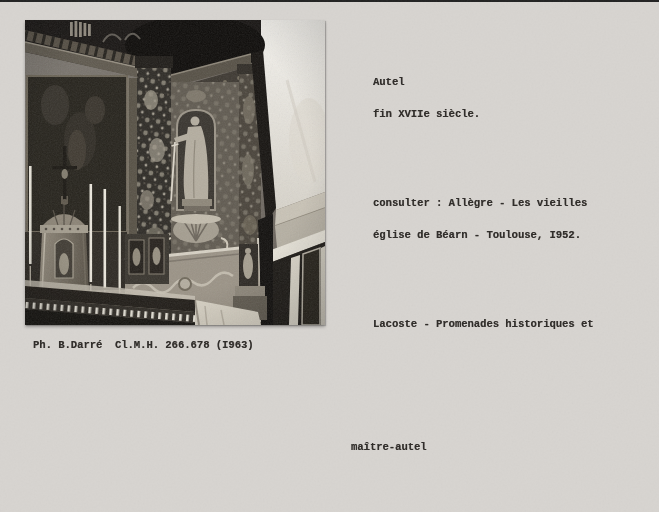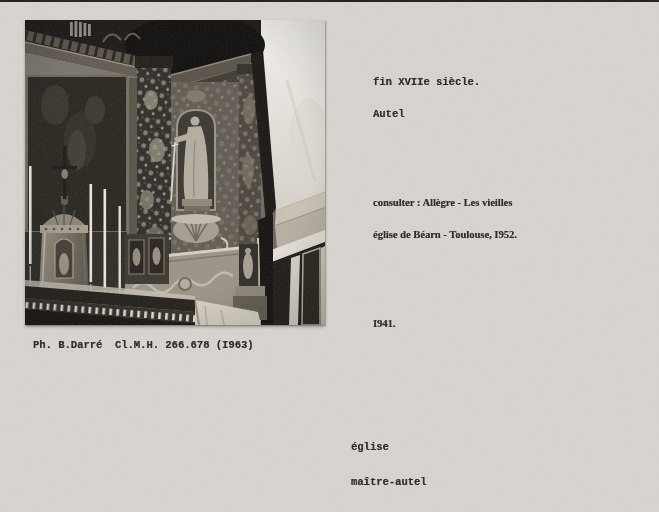--- a/index.html
+++ b/index.html
@@ -18,21 +18,21 @@
     box-shadow:0 2px 3px rgba(0,0,0,.28),1px 1px 1px rgba(0,0,0,.18);
   }
   .photo svg{display:block;}
   .type{
     font-size:10.5px;line-height:10.9px;font-weight:700;color:#2d2a27;
     white-space:pre;letter-spacing:0;
     text-shadow:.3px .3px .35px rgba(45,40,35,.55);
   }
   .right-notes{position:absolute;left:373px;top:33px;}
   .right-notes .para{margin:0 0 0 0;}
-  .right-notes .para + .para{margin-top:12px;font-family:Liberation Serif, serif;}
+  .right-notes .para + .para{margin-top:12px;}
   .credit{position:absolute;left:33px;top:340px;font-family:Liberation Mono, monospace;}
   .location{position:absolute;left:329px;top:419px;line-height:11.5px;}
   .location .ind{padding-left:22px;}
   .card-grain{
     position:absolute;left:0;top:0;width:659px;height:512px;
     pointer-events:none;opacity:.05;
   }
 </style>
 </head>
 <body>
@@ -253,36 +253,35 @@
     <path d="M170,280 L174,305" stroke="#6e675c" stroke-width="2" opacity=".6" fill="none"></path>
   </g>
 
   <rect width="300" height="305" fill="url(#vig)"></rect>
   <rect width="300" height="305" filter="url(#grainF)" opacity=".12"></rect>
 </svg>
 </figure>
 
 <div class="right-notes type">
   <div class="para">
+    <div>Autel</div>
     <div>fin XVIIe siècle.</div>
-    <div>Autel</div>
   </div>
   <div class="para">
     <div>consulter : Allègre - Les vieilles</div>
     <div>église de Béarn - Toulouse, I952.</div>
   </div>
   <div class="para">
-    <div>I941.</div>
+    <div>Lacoste - Promenades historiques et</div>
   </div>
 </div>
 
 <div class="credit type">Ph. B.Darré  Cl.M.H. 266.678 (I963)</div>
 
 <div class="location type">
-  <div class="ind">église</div>
   <div class="ind">maître-autel</div>
   
 </div>
 
 <svg class="card-grain">
   <defs>
     <filter id="paperF">
       <feTurbulence type="fractalNoise" baseFrequency="0.55" numOctaves="2" stitchTiles="stitch"></feTurbulence>
       <feColorMatrix type="saturate" values="0"></feColorMatrix>
     </filter>

